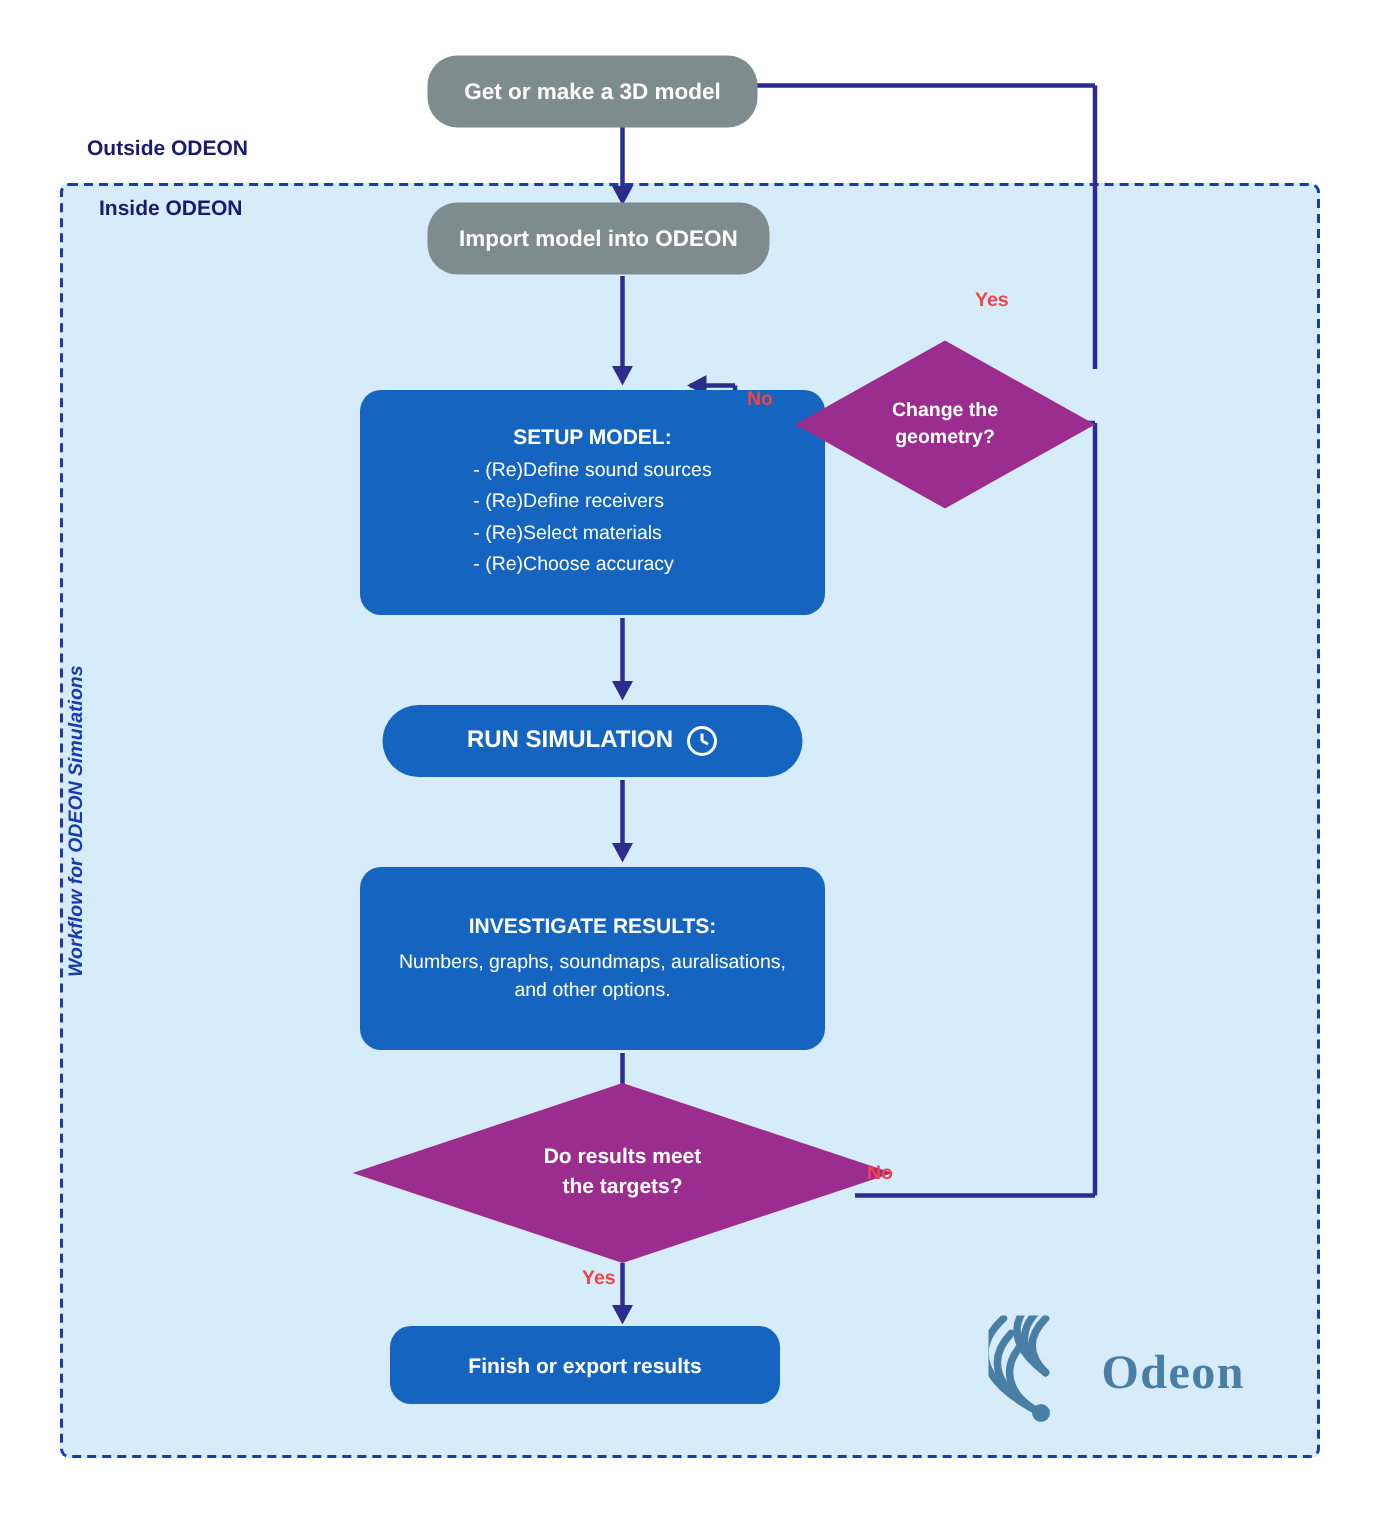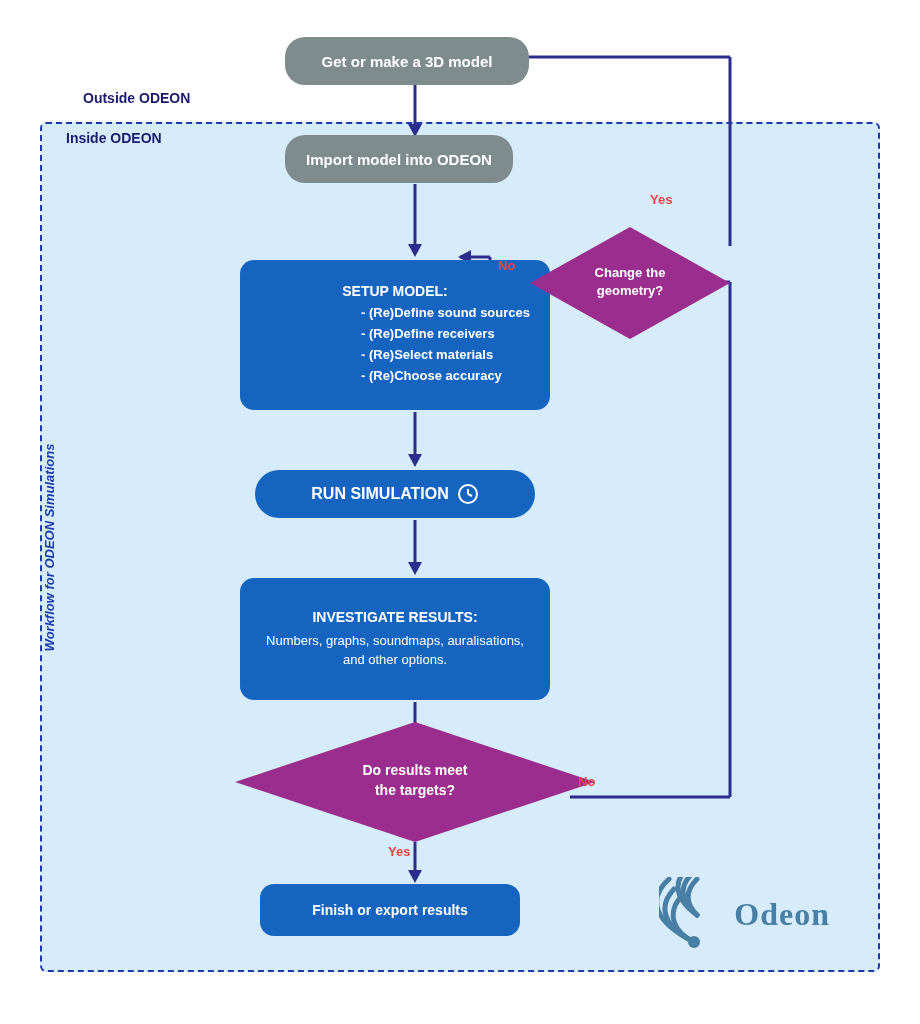--- a/index.html
+++ b/index.html
@@ -123,21 +123,21 @@
     
     .odeon-logo {
       position: absolute;
       display: flex;
       align-items: center;
       gap: 0;
     }
 
     .setup-text {
       font-size: 13px;
-      font-weight: bold;
+      font-weight: normal;
       text-align: left;
       line-height: 1.6;
     }
     .setup-title {
       font-size: 14px;
       font-weight: bold;
       text-align: center;
       margin-bottom: 4px;
     }
   </style>
@@ -145,21 +145,21 @@
 <body>
 
 <div class="diagram-wrapper">
 
   <div class="inside-box"></div>
 
   <div class="side-label-wrapper">
     <span class="side-label-text">Workflow for ODEON Simulations</span>
   </div>
 
-  <div class="outside-label" style="position:absolute; top:68px; left:53px;">Outside ODEON</div>
+  <div class="outside-label" style="position:absolute; top:68px; left:28px;">Outside ODEON</div>
 
   <div class="inside-label" style="position:absolute; top:108px; left:36px;">Inside ODEON</div>
 
   <svg style="position:absolute; top:0; left:0; width:860px; height:980px; pointer-events:none;">
 
     <line x1="385" y1="62" x2="385" y2="110" stroke="#2c2c8c" stroke-width="3"></line>
     <polygon points="385,115 378,102 392,102" fill="#2c2c8c"></polygon>
 
     <line x1="385" y1="162" x2="385" y2="230" stroke="#2c2c8c" stroke-width="3"></line>
     <polygon points="385,235 378,222 392,222" fill="#2c2c8c"></polygon>
@@ -186,29 +186,29 @@
     <line x1="700" y1="224" x2="700" y2="35" stroke="#2c2c8c" stroke-width="3"></line>
     <line x1="700" y1="35" x2="440" y2="35" stroke="#2c2c8c" stroke-width="3"></line>
     <polygon points="438,35 451,28 451,42" fill="#2c2c8c"></polygon>
 
     <line x1="500" y1="260" x2="460" y2="260" stroke="#2c2c8c" stroke-width="3"></line>
     <line x1="460" y1="260" x2="460" y2="235" stroke="#2c2c8c" stroke-width="3"></line>
     <line x1="460" y1="235" x2="430" y2="235" stroke="#2c2c8c" stroke-width="3"></line>
     <polygon points="428,235 441,228 441,242" fill="#2c2c8c"></polygon>
   </svg>
 
-  <div class="box-gray" style="left:255px; top:15px; width:244px; height:48px;">
+  <div class="box-gray" style="left:255px; top:15px; width:220px; height:48px;">
     <span>Get or make a 3D model</span>
   </div>
 
   <div class="box-gray" style="left:255px; top:113px; width:228px; height:48px;">
     <span>Import model into ODEON</span>
   </div>
 
-  <div class="box-blue" style="left:210px; top:238px; width:310px; height:150px; flex-direction:column; align-items:flex-end; padding:14px 20px;">
+  <div class="box-blue" style="left:210px; top:238px; width:310px; height:150px; flex-direction:column; align-items:center; padding:14px 20px;">
     <div class="setup-title" style="width:100%; text-align:center;">SETUP MODEL:</div>
     <div class="setup-text">
       <div>- (Re)Define sound sources</div>
       <div>- (Re)Define receivers</div>
       <div>- (Re)Select materials</div>
       <div>- (Re)Choose accuracy</div>
     </div>
   </div>
 
   <div class="box-blue-run" style="left:225px; top:448px; width:280px; height:48px;">

